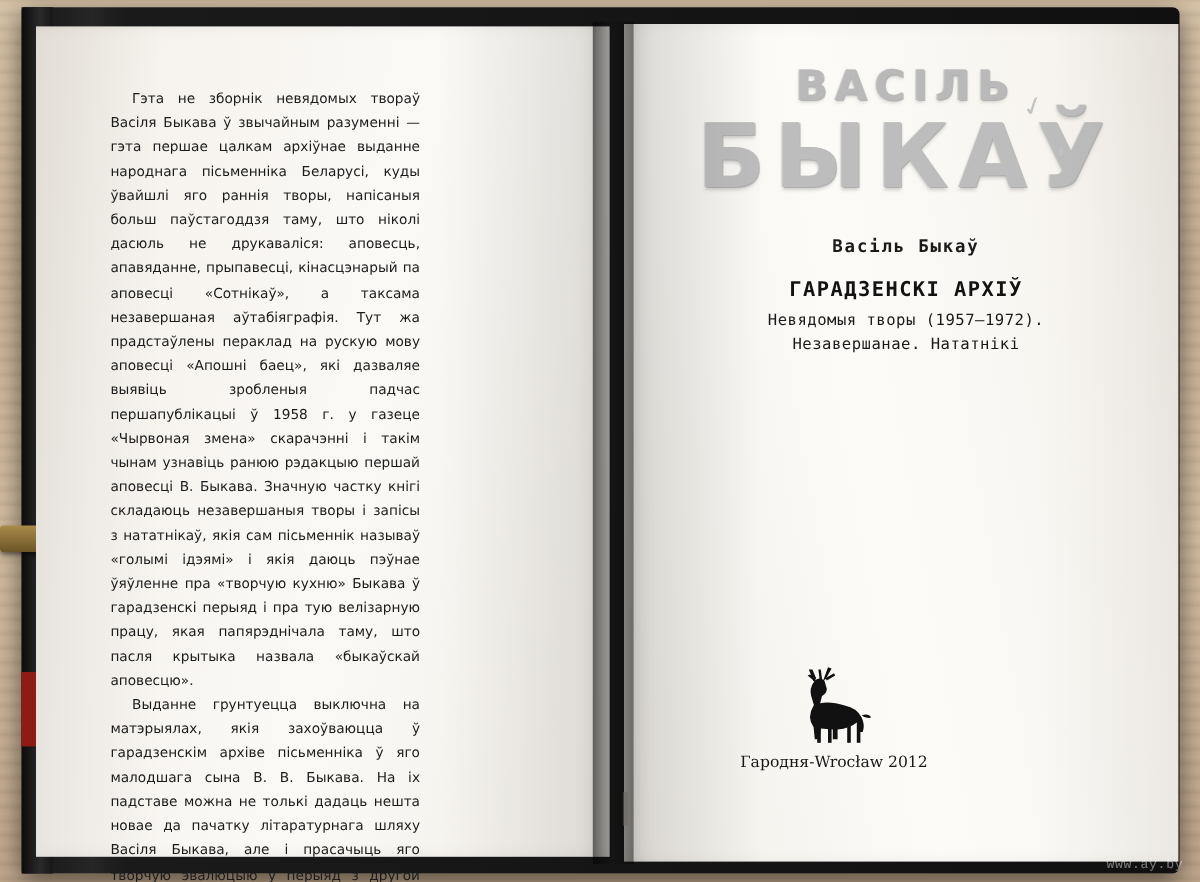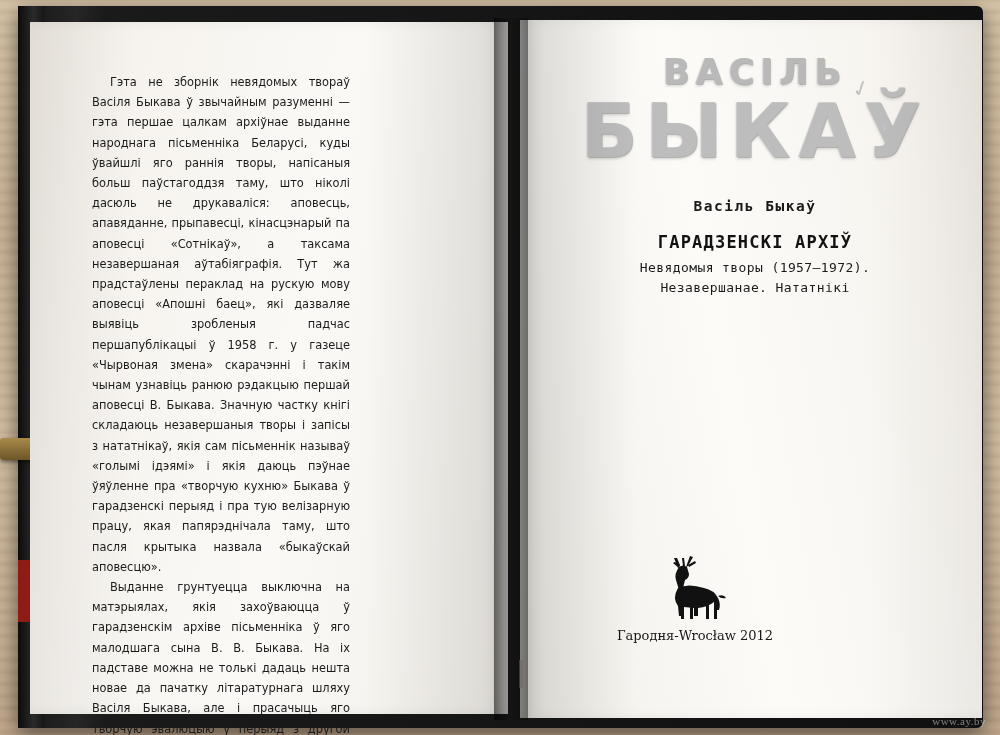--- a/index.html
+++ b/index.html
@@ -219,21 +219,21 @@
     text-align: center;
     font-family: "DejaVu Serif", serif;
     font-size: 13px;
     color: #161616;
   }
 
   .watermark {
     position: absolute;
     right: 14px;
     bottom: 8px;
-    font-family: Liberation Serif, serif;
+    font-family: Liberation Mono, monospace;
     font-size: 11px;
     color: rgba(255,255,255,0.45);
     letter-spacing: 0.5px;
   }
 
   
   .sheen-left {
     position: absolute;
     left: 30px; top: 22px; width: 478px; height: 692px;
     background: linear-gradient(90deg, rgba(0,0,0,0.06), rgba(255,255,255,0.0) 22%, rgba(255,255,255,0.0) 70%, rgba(0,0,0,0.10));

